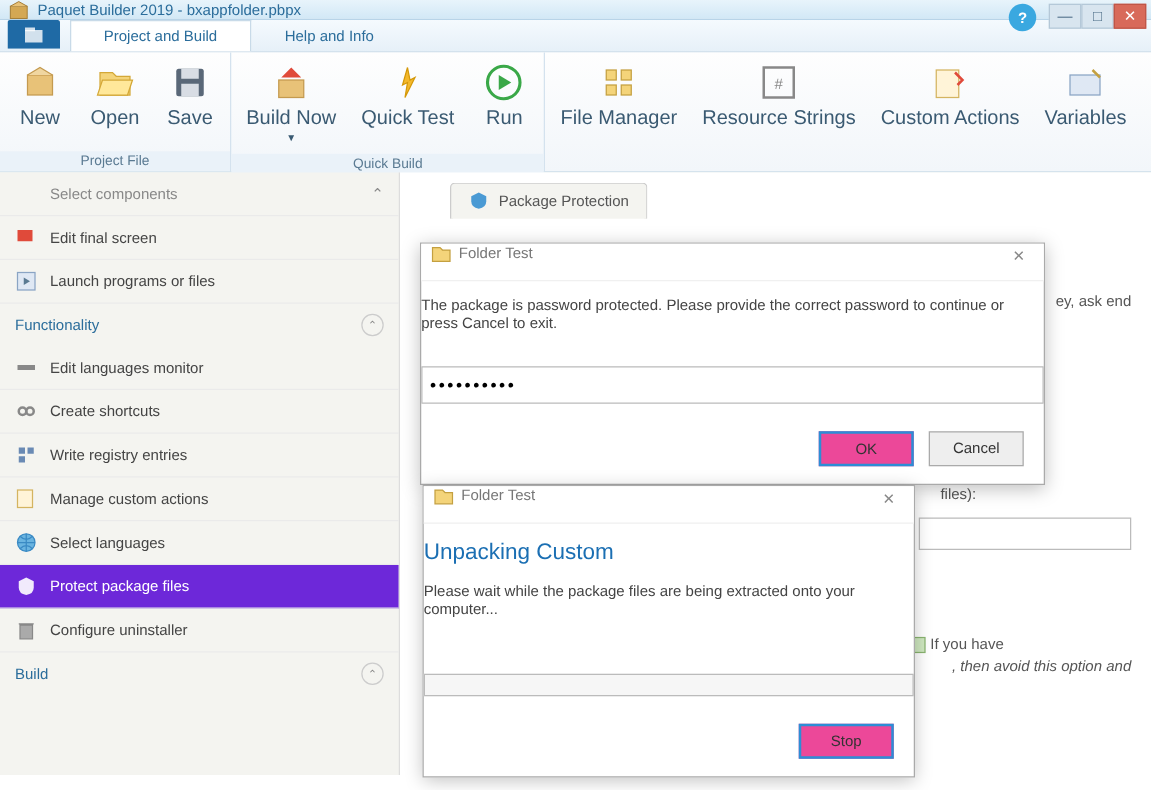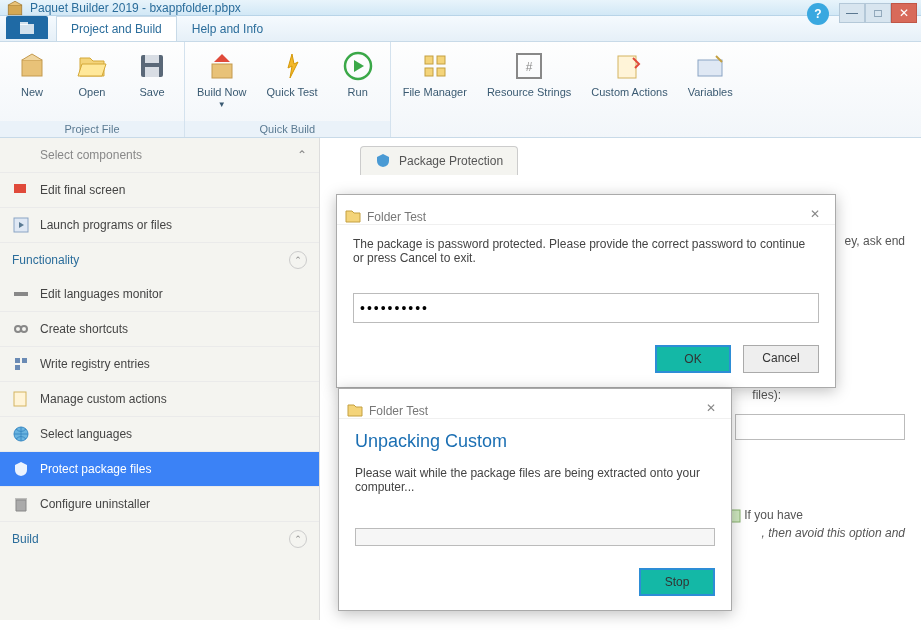--- a/index.html
+++ b/index.html
@@ -5,55 +5,55 @@
     *{box-sizing:border-box;margin:0;padding:0;font-family:"Segoe UI",Tahoma,sans-serif;font-size:12px}
     body{width:921px;height:632px;overflow:hidden;background:#fff;position:relative}
     .tb{height:16px;background:linear-gradient(#e8f4fb,#d2e8f6);border-bottom:1px solid #b8d4e8;display:flex;align-items:center;padding:0 6px;position:relative}
     .tb-ic{width:18px;height:18px;margin-right:6px}
     .tb-t{color:#2b6d9b;font-size:12px;flex:1}
     .wc{display:flex;gap:0;position:absolute;right:4px;top:3px}
     .wc>div{width:26px;height:20px;background:#d8e5ef;border:1px solid #b4c8d8;display:flex;align-items:center;justify-content:center;font-size:12px;color:#4a6a85;cursor:pointer}
     .wc-x{background:#d86a5a!important;color:#fff!important;border-color:#c05647!important}
     .help{position:absolute;right:92px;top:3px;width:22px;height:22px;border-radius:50%;background:#3aa8e0;color:#fff;display:flex;align-items:center;justify-content:center;font-weight:bold;cursor:pointer}
     .rbar{height:26px;background:linear-gradient(#f5fafe,#e6f0f8);border-bottom:1px solid #c8dae8;display:flex;align-items:flex-end}
-    .rtab{padding:5px 14px;color:#2b6d9b;cursor:pointer;border:1px solid transparent;border-bottom:none}
+    .rtab{padding:5px 26px;color:#2b6d9b;cursor:pointer;border:1px solid transparent;border-bottom:none}
     .rtab.act{background:#fff;border-color:#c8dae8}
     .rtab.f{background:#1f6aa5;color:#fff;border-radius:2px 2px 0 0;margin-left:6px;margin-right:8px;padding:4px 12px;margin-bottom:2px;display:flex;align-items:center}
     .rib{height:96px;background:linear-gradient(#fefefe,#f2f6fa);border-bottom:1px solid #c8dae8;display:flex}
     .rgrp{border-right:1px solid #d4e2ee;display:flex;flex-direction:column;height:100%}
     .rgrp-i{display:flex;flex:1;padding:4px 2px}
     .rgrp-l{font-size:11px;color:#5a7a92;text-align:center;padding:2px 0;background:#eaf2f9}
     .rbtn{display:flex;flex-direction:column;align-items:center;justify-content:flex-start;padding:4px 10px;cursor:pointer;min-width:60px}
     .ric{width:32px;height:32px;margin-bottom:4px}
-    .rlbl{color:#3a5a72;font-size:11px;text-align:right}
+    .rlbl{color:#3a5a72;font-size:16px;text-align:right}
     .rdrop{font-size:8px;color:#3a5a72;margin-top:2px}
     .main{display:flex;height:482px;background:#f4f4f0}
     .sb{width:320px;background:#f4f4f0;border-right:1px solid #ddd;overflow:hidden;position:relative}
     .sbi{display:flex;align-items:center;padding:8px 12px;cursor:pointer;color:#444;border-bottom:1px solid #eaeaea}
-    .sbi.sel{background:#3b82f6;color:#fff}
+    .sbi.sel{background:#6d28d9;color:#fff}
     .sbi-ic{width:18px;height:18px;margin-right:10px;flex-shrink:0}
     .sbc{padding:8px 12px;color:#2b6d9b;font-size:12px;display:flex;align-items:center;justify-content:space-between;cursor:pointer}
     .sbc .chev{width:18px;height:18px;border:1px solid #ccc;border-radius:50%;display:flex;align-items:center;justify-content:center;font-size:9px;color:#888}
     .content{flex:1;position:relative;background:#fff}
     .pptab{position:absolute;top:8px;left:40px;display:flex;align-items:center;padding:6px 14px;background:#f4f4f0;border:1px solid #ccc;border-bottom:none;border-radius:4px 4px 0 0;color:#555}
     .pptab .ic{width:16px;height:16px;margin-right:8px}
     .bgt{position:absolute;font-size:12px;color:#555}
     .chk{position:absolute;display:flex;align-items:center;color:#555}
     .chk input{margin-right:6px}
     .inp{position:absolute;border:1px solid #bbb;background:#fff;padding:4px 6px;font-size:12px}
     .dlg{position:absolute;background:#fff;border:1px solid #aaa;box-shadow:0 3px 14px rgba(0,0,0,.25)}
-    .dlg-tb{height:30px;display:flex;align-items:flex-end;padding:0 8px;background:#fff;border-bottom:1px solid #f0f0f0}
+    .dlg-tb{height:30px;display:flex;align-items:flex-start;padding:0 8px;background:#fff;border-bottom:1px solid #f0f0f0}
     .dlg-tb .ic{width:16px;height:16px;margin-right:6px}
     .dlg-tb .t{color:#777;flex:1}
     .dlg-x{width:24px;height:20px;display:flex;align-items:center;justify-content:center;color:#888;cursor:pointer}
-    .dlg-b{padding:12px 16px;color:#444}
+    .dlg-b{padding:12px 0;color:#444}
     .dlg-h{color:#1b6fb3;font-size:18px;margin-bottom:14px}
     .dlg-f{display:flex;justify-content:flex-end;gap:12px;padding:10px 16px 14px}
     .btn{min-width:76px;padding:5px 14px;background:#eee;border:1px solid #aaa;color:#333;cursor:pointer;text-align:center}
-    .btn.pr{background:#14b8a6;border:2px solid #2d8dd6}
+    .btn.pr{background:#ec4899;border:2px solid #2d8dd6}
     .pw{width:100%;border:1px solid #bbb;padding:6px;font-size:14px;letter-spacing:2px}
     .prog{height:18px;border:1px solid #bbb;background:#f6f6f6}
   </style>
 </head>
 <body>
 
 <div class="tb">
   <svg class="tb-ic" viewBox="0 0 24 24">
       <rect x="3" y="8" width="18" height="13" fill="#d4a854" stroke="#a07830"></rect>
       <path d="M3 8 L12 3 L21 8" fill="#e8c278" stroke="#a07830"></path>
@@ -290,19 +290,19 @@
 <div class="dlg" style="left:338px;top:388px;width:394px">
   <div class="dlg-tb">
     <svg class="ic" viewBox="0 0 16 16">
         <path d="M1 3 h6 l2 2 h6 v9 h-14 z" fill="#f4d47a" stroke="#c4a040"></path>
       </svg>
     <span class="t">Folder Test</span>
     <div class="dlg-x">✕</div>
   </div>
   <div class="dlg-b">
     <div class="dlg-h">Unpacking Custom</div>
-    <p style="margin-bottom:34px">Please wait while the package files are being extracted onto your computer...</p>
+    <p style="margin-bottom:45px">Please wait while the package files are being extracted onto your computer...</p>
     <div class="prog"></div>
   </div>
   <div class="dlg-f">
     <div class="btn pr">Stop</div>
   </div>
 </div>
 
 </body></html>

